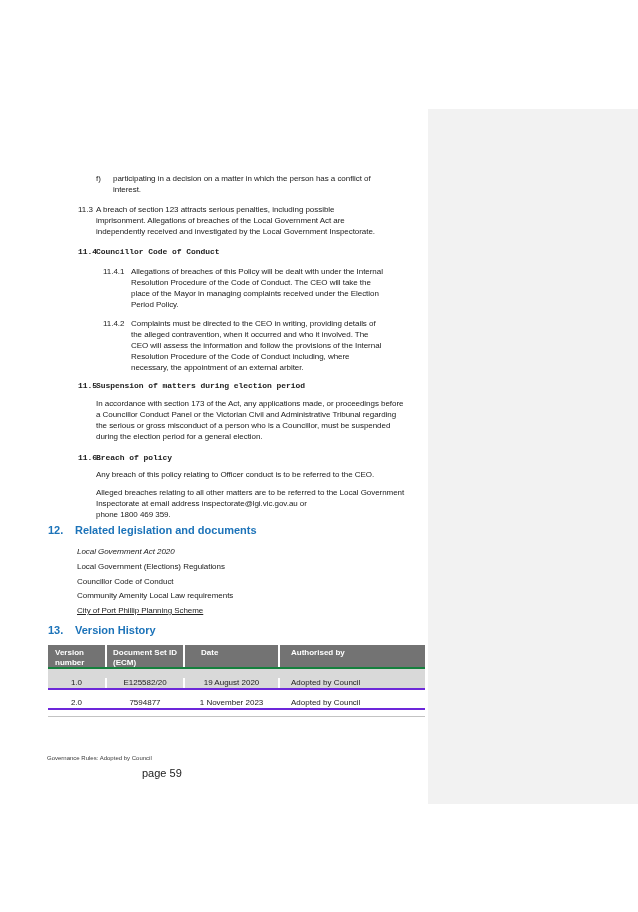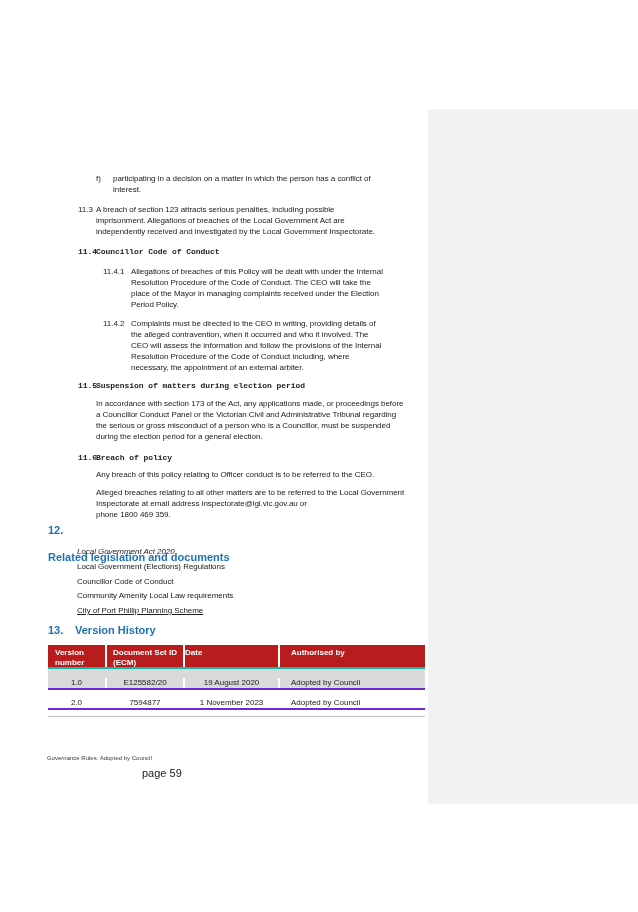--- a/index.html
+++ b/index.html
@@ -27,34 +27,34 @@
   .sec-heading {
     display:flex; font-size:11px; line-height:13px; font-weight:bold;
     color:#1c73b9;
   }
   .sec-heading .num { flex:0 0 27px; }
   .doc-item { font-size:8px; line-height:11px; letter-spacing:-0.05px; }
   .italic { font-style:italic; }
 
   
   .vtable { left:48px; top:645px; width:377px; }
-  .thead { display:flex; background:#b91c1c; color:#ffffff; min-height:23px;
-           border-bottom:2px solid #14b8a6; }
+  .thead { display:flex; background:#737373; color:#ffffff; min-height:23px;
+           border-bottom:2px solid #15803d; }
   .th { font-size:8px; font-weight:bold; line-height:9.5px; padding-top:3px; }
   .trow { display:flex; align-items:flex-end; height:21px; border-bottom:2px solid #6d28d9; }
   .trow.alt { background:#d9d9d9; }
   .trow.plain { background:#ffffff; height:20px; }
   .td { font-size:8px; line-height:10px; }
   .c1 { width:59px; border-right:2px solid #ffffff; }
   .c2 { width:78px; border-right:2px solid #ffffff; }
   .c3 { width:95px; border-right:2px solid #ffffff; }
   .c4 { width:143px; }
   .th.c1 { padding-left:7px; }
   .th.c2 { padding-left:6px; }
-  .th.c3 { padding-left:0; }
+  .th.c3 { padding-left:16px; }
   .th.c4 { padding-left:11px; }
   .td.center { text-align:center; }
   .td.c4 { padding-left:11px; }
   .table-bottom-line { left:48px; top:716px; width:377px; height:1px; background:#c3c3c3; }
 
   .footer-small { font-size:6px; line-height:8px; color:#3a3a3a; }
   .footer-page { font-size:11px; line-height:9px; color:#212121; }
 </style>
 </head>
 <body>
@@ -111,21 +111,21 @@
   <div class="abs body-text bold hang clause-l1" style="left:78px;top:452px;width:348px;">
     <span class="num">11.6</span>
     <span>Breach of policy</span>
   </div>
 
   <div class="abs body-text pre" style="left:96px;top:469px;width:334px;">Any breach of this policy relating to Officer conduct is to be referred to the CEO.</div>
   <div class="abs body-text pre" style="left:96px;top:487px;width:334px;">Alleged breaches relating to all other matters are to be referred to the Local Government
 Inspectorate at email address inspectorate@lgi.vic.gov.au or
 phone 1800 469 359.</div>
 
-  <div class="abs sec-heading" style="left:48px;top:524px;width:378px;flex-direction:column;">
+  <div class="abs sec-heading" style="left:48px;top:524px;width:378px;">
     <span class="num">12.</span>
     <span>Related legislation and documents</span>
   </div>
 
   <div class="abs doc-item italic" style="left:77px;top:546px;">Local Government Act 2020</div>
   <div class="abs doc-item" style="left:77px;top:561px;">Local Government (Elections) Regulations</div>
   <div class="abs doc-item" style="left:77px;top:576px;">Councillor Code of Conduct</div>
   <div class="abs doc-item" style="left:77px;top:590px;">Community Amenity Local Law requirements</div>
   <div class="abs doc-item" style="left:77px;top:605px;text-decoration:underline;">City of Port Phillip Planning Scheme</div>
 

